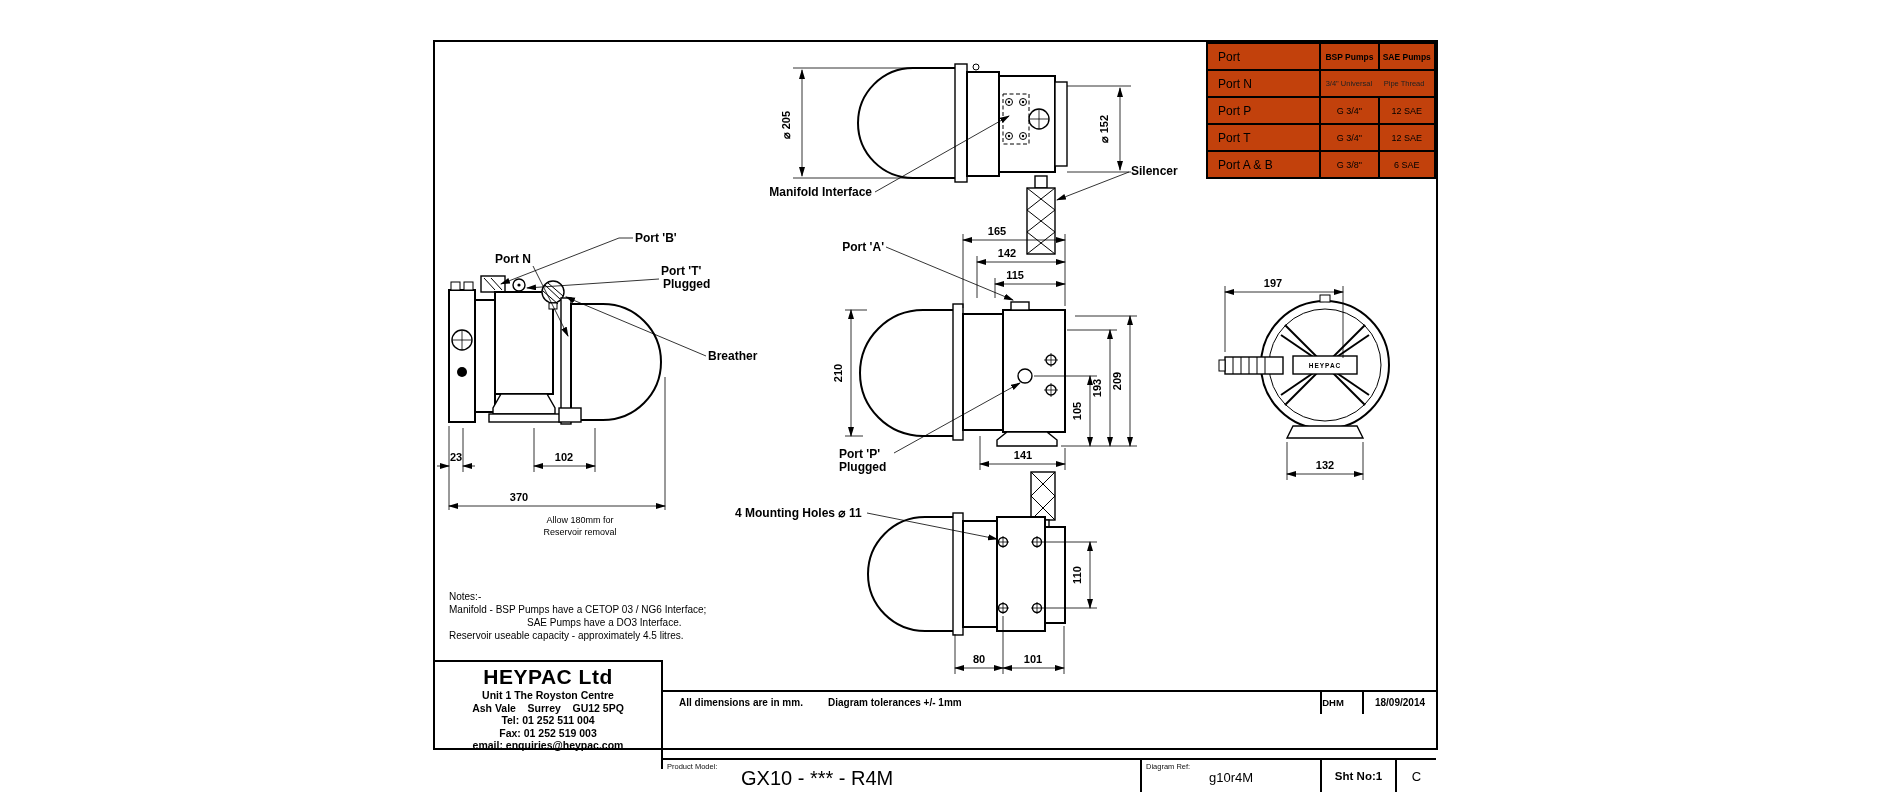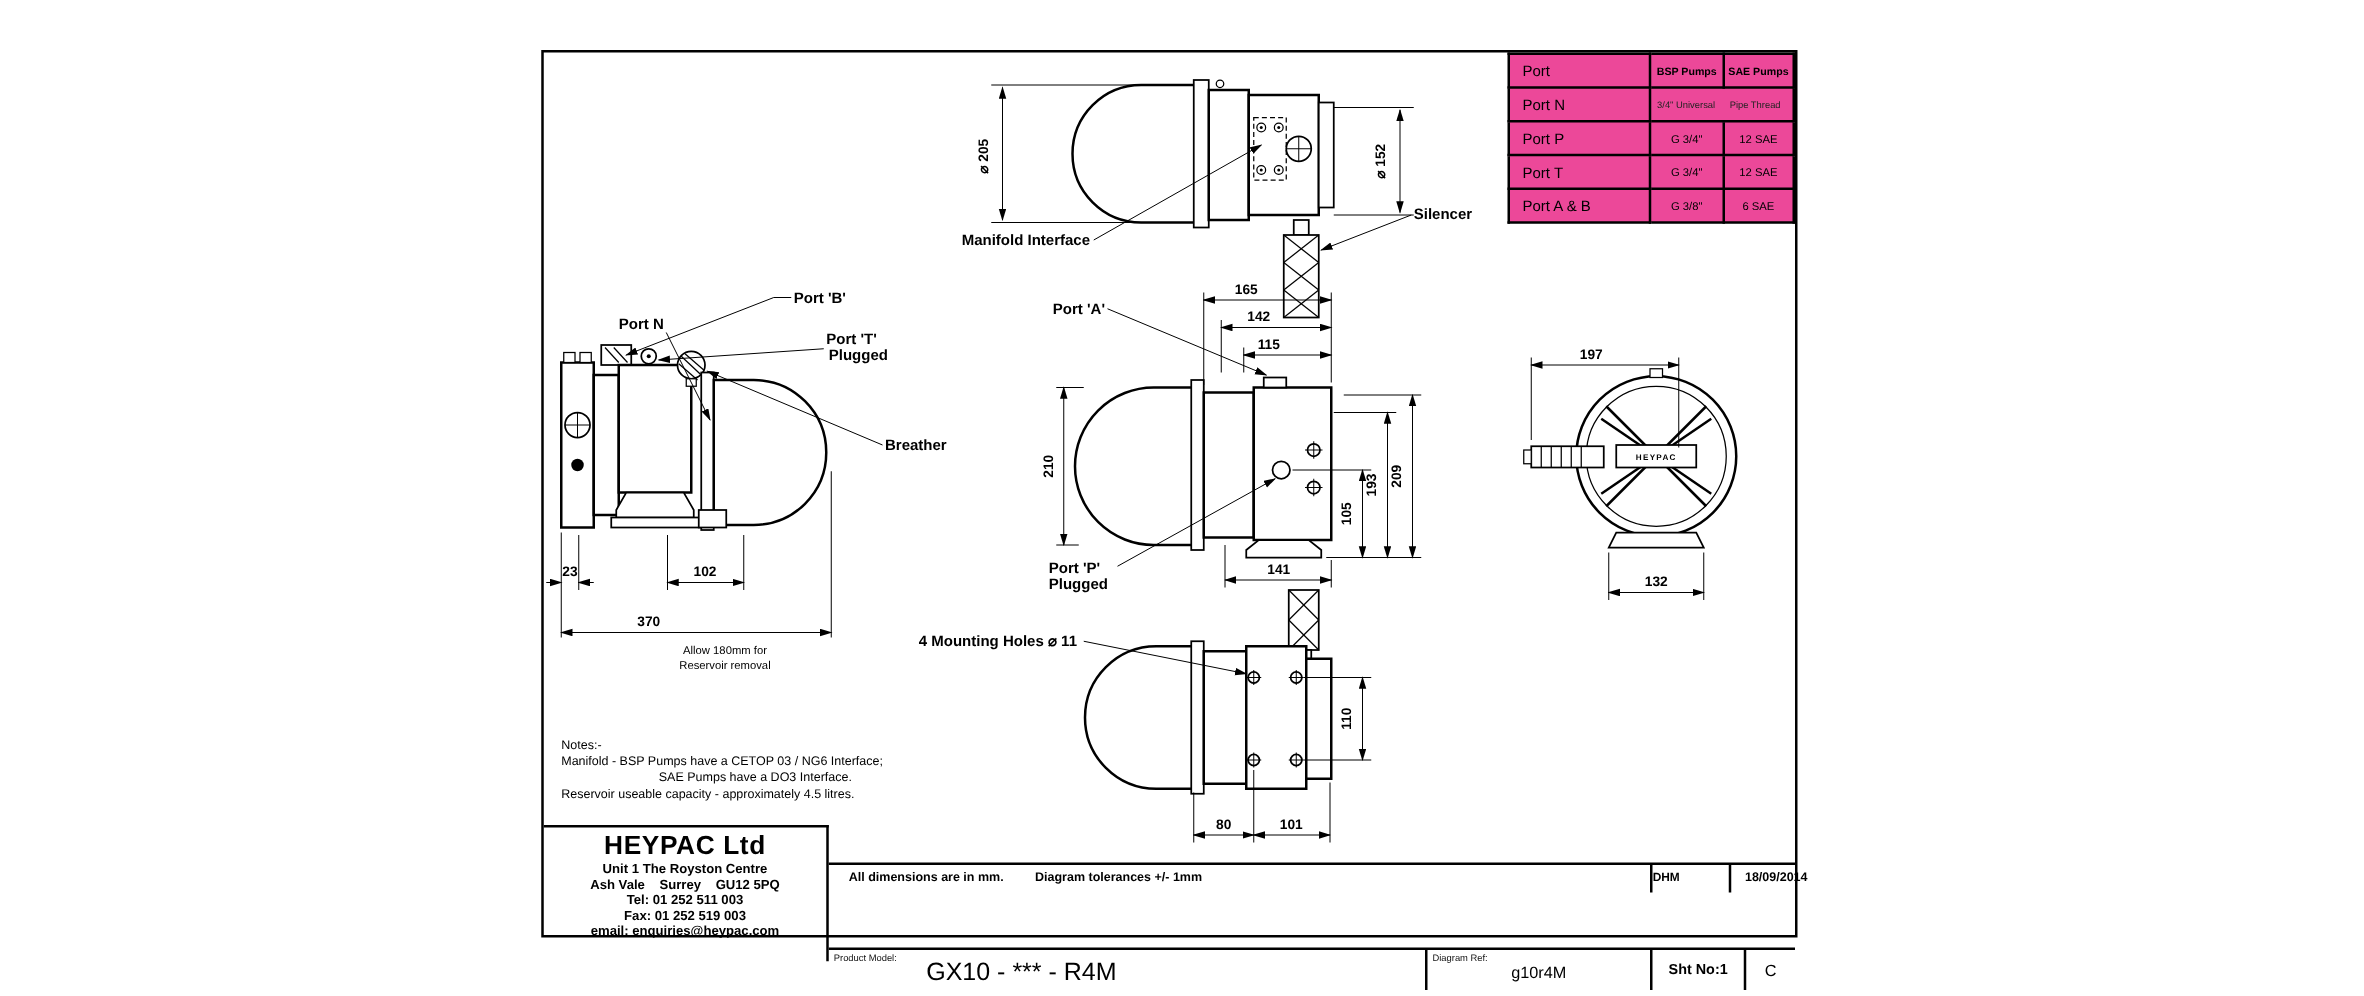--- a/index.html
+++ b/index.html
@@ -2,40 +2,40 @@
 <html><head>
 <meta charset="utf-8">
 <style>
   html,body{margin:0;padding:0;background:#fff;}
   body{width:1891px;height:797px;position:relative;font-family:"Liberation Sans",sans-serif;}
   .sheet{position:absolute;left:433px;top:40px;width:1005px;height:710px;box-sizing:border-box;border:2px solid #000;background:#fff;}
   .sheet svg{position:absolute;left:0;top:0;}
 
   
   .port-table{position:absolute;left:771px;top:0;border-collapse:collapse;table-layout:fixed;}
-  .port-table td{border:2px solid #000;padding:0;height:25px;vertical-align:middle;background:#ec4899;}
+  .port-table td{border:2px solid #000;padding:0;height:25px;vertical-align:middle;background:#c2410c;}
   .port-table .c1{width:112px;font-size:12px;padding-left:10px;}
   .port-table .c2{width:60px;text-align:center;font-size:9px;}
   .port-table .c3{width:58px;text-align:center;font-size:9px;}
   .port-table .hdr{font-weight:bold;font-size:8.5px;}
   .port-table .hdr1{font-size:12px;font-weight:normal;}
   .port-table .merged{font-size:7.5px;color:#222;}
   .port-table .merged .half{display:inline-block;width:49%;text-align:center;}
 
   
   .titleblock{position:absolute;left:0;top:618px;width:1001px;height:88px;}
   .tb-company{position:absolute;left:0;top:0;width:228px;height:109px;box-sizing:border-box;border-top:2px solid #000;border-right:2px solid #000;text-align:center;}
   .tb-company .co{font-size:21px;font-weight:800;margin-top:3px;letter-spacing:0.5px;}
   .tb-company .addr{font-size:10.5px;font-weight:600;line-height:12.5px;}
   .tb-band1{position:absolute;left:228px;top:30px;width:773px;height:24px;box-sizing:border-box;border-top:2px solid #000;}
   .tb-band1 .note1{position:absolute;left:16px;top:5px;font-size:10px;font-weight:bold;}
   .tb-band1 .note2{position:absolute;left:165px;top:5px;font-size:10px;font-weight:bold;}
   .cell{position:absolute;box-sizing:border-box;border-left:2px solid #000;top:0;height:100%;}
   .tb-band1 .dhm{left:657px;width:24px;text-align:center;font-size:9.5px;font-weight:bold;padding-top:5px;}
-  .tb-band1 .date{left:720px;width:74px;text-align:center;font-size:10px;font-weight:bold;padding-top:5px;}
+  .tb-band1 .date{left:699px;width:74px;text-align:center;font-size:10px;font-weight:bold;padding-top:5px;}
   .tb-band2{position:absolute;left:228px;top:54px;width:773px;height:34px;box-sizing:border-box;border-top:2px solid #000;margin-top:44px;}
   .smalllab{position:absolute;left:4px;top:2px;font-size:7.5px;color:#111;}
   .tb-model{position:absolute;left:0;top:0;width:477px;height:100%;}
   .tb-model .val{position:absolute;left:78px;top:7px;font-size:20px;}
   .tb-ref{left:477px;width:180px;}
   .tb-ref .val{position:absolute;left:0;right:0;top:10px;text-align:center;font-size:13px;}
   .tb-sht{left:657px;width:75px;text-align:center;font-size:11.5px;padding-top:10px;font-weight:bold;}
   .tb-rev{left:732px;width:41px;text-align:center;font-size:13px;padding-top:9px;}
 
   
@@ -342,21 +342,21 @@
     <div>Manifold - BSP Pumps have a CETOP 03 / NG6 Interface;</div>
     <div class="ind">SAE Pumps have a DO3 Interface.</div>
     <div>Reservoir useable capacity - approximately 4.5 litres.</div>
   </div>
 
   <div class="titleblock">
     <div class="tb-company">
       <div class="co">HEYPAC Ltd</div>
       <div class="addr">Unit 1 The Royston Centre</div>
       <div class="addr">Ash Vale &nbsp;&nbsp; Surrey &nbsp;&nbsp; GU12 5PQ</div>
-      <div class="addr">Tel: 01 252 511 003</div>
+      <div class="addr">Tel: 01 252 511 004</div>
       <div class="addr">Fax: 01 252 519 003</div>
       <div class="addr">email: enquiries@heypac.com</div>
     </div>
     <div class="tb-band1">
       <span class="note1">All dimensions are in mm.</span>
       <span class="note2">Diagram tolerances +/- 1mm</span>
       <div class="cell dhm">DHM</div>
       <div class="cell date">18/09/2014</div>
     </div>
     <div class="tb-band2">

